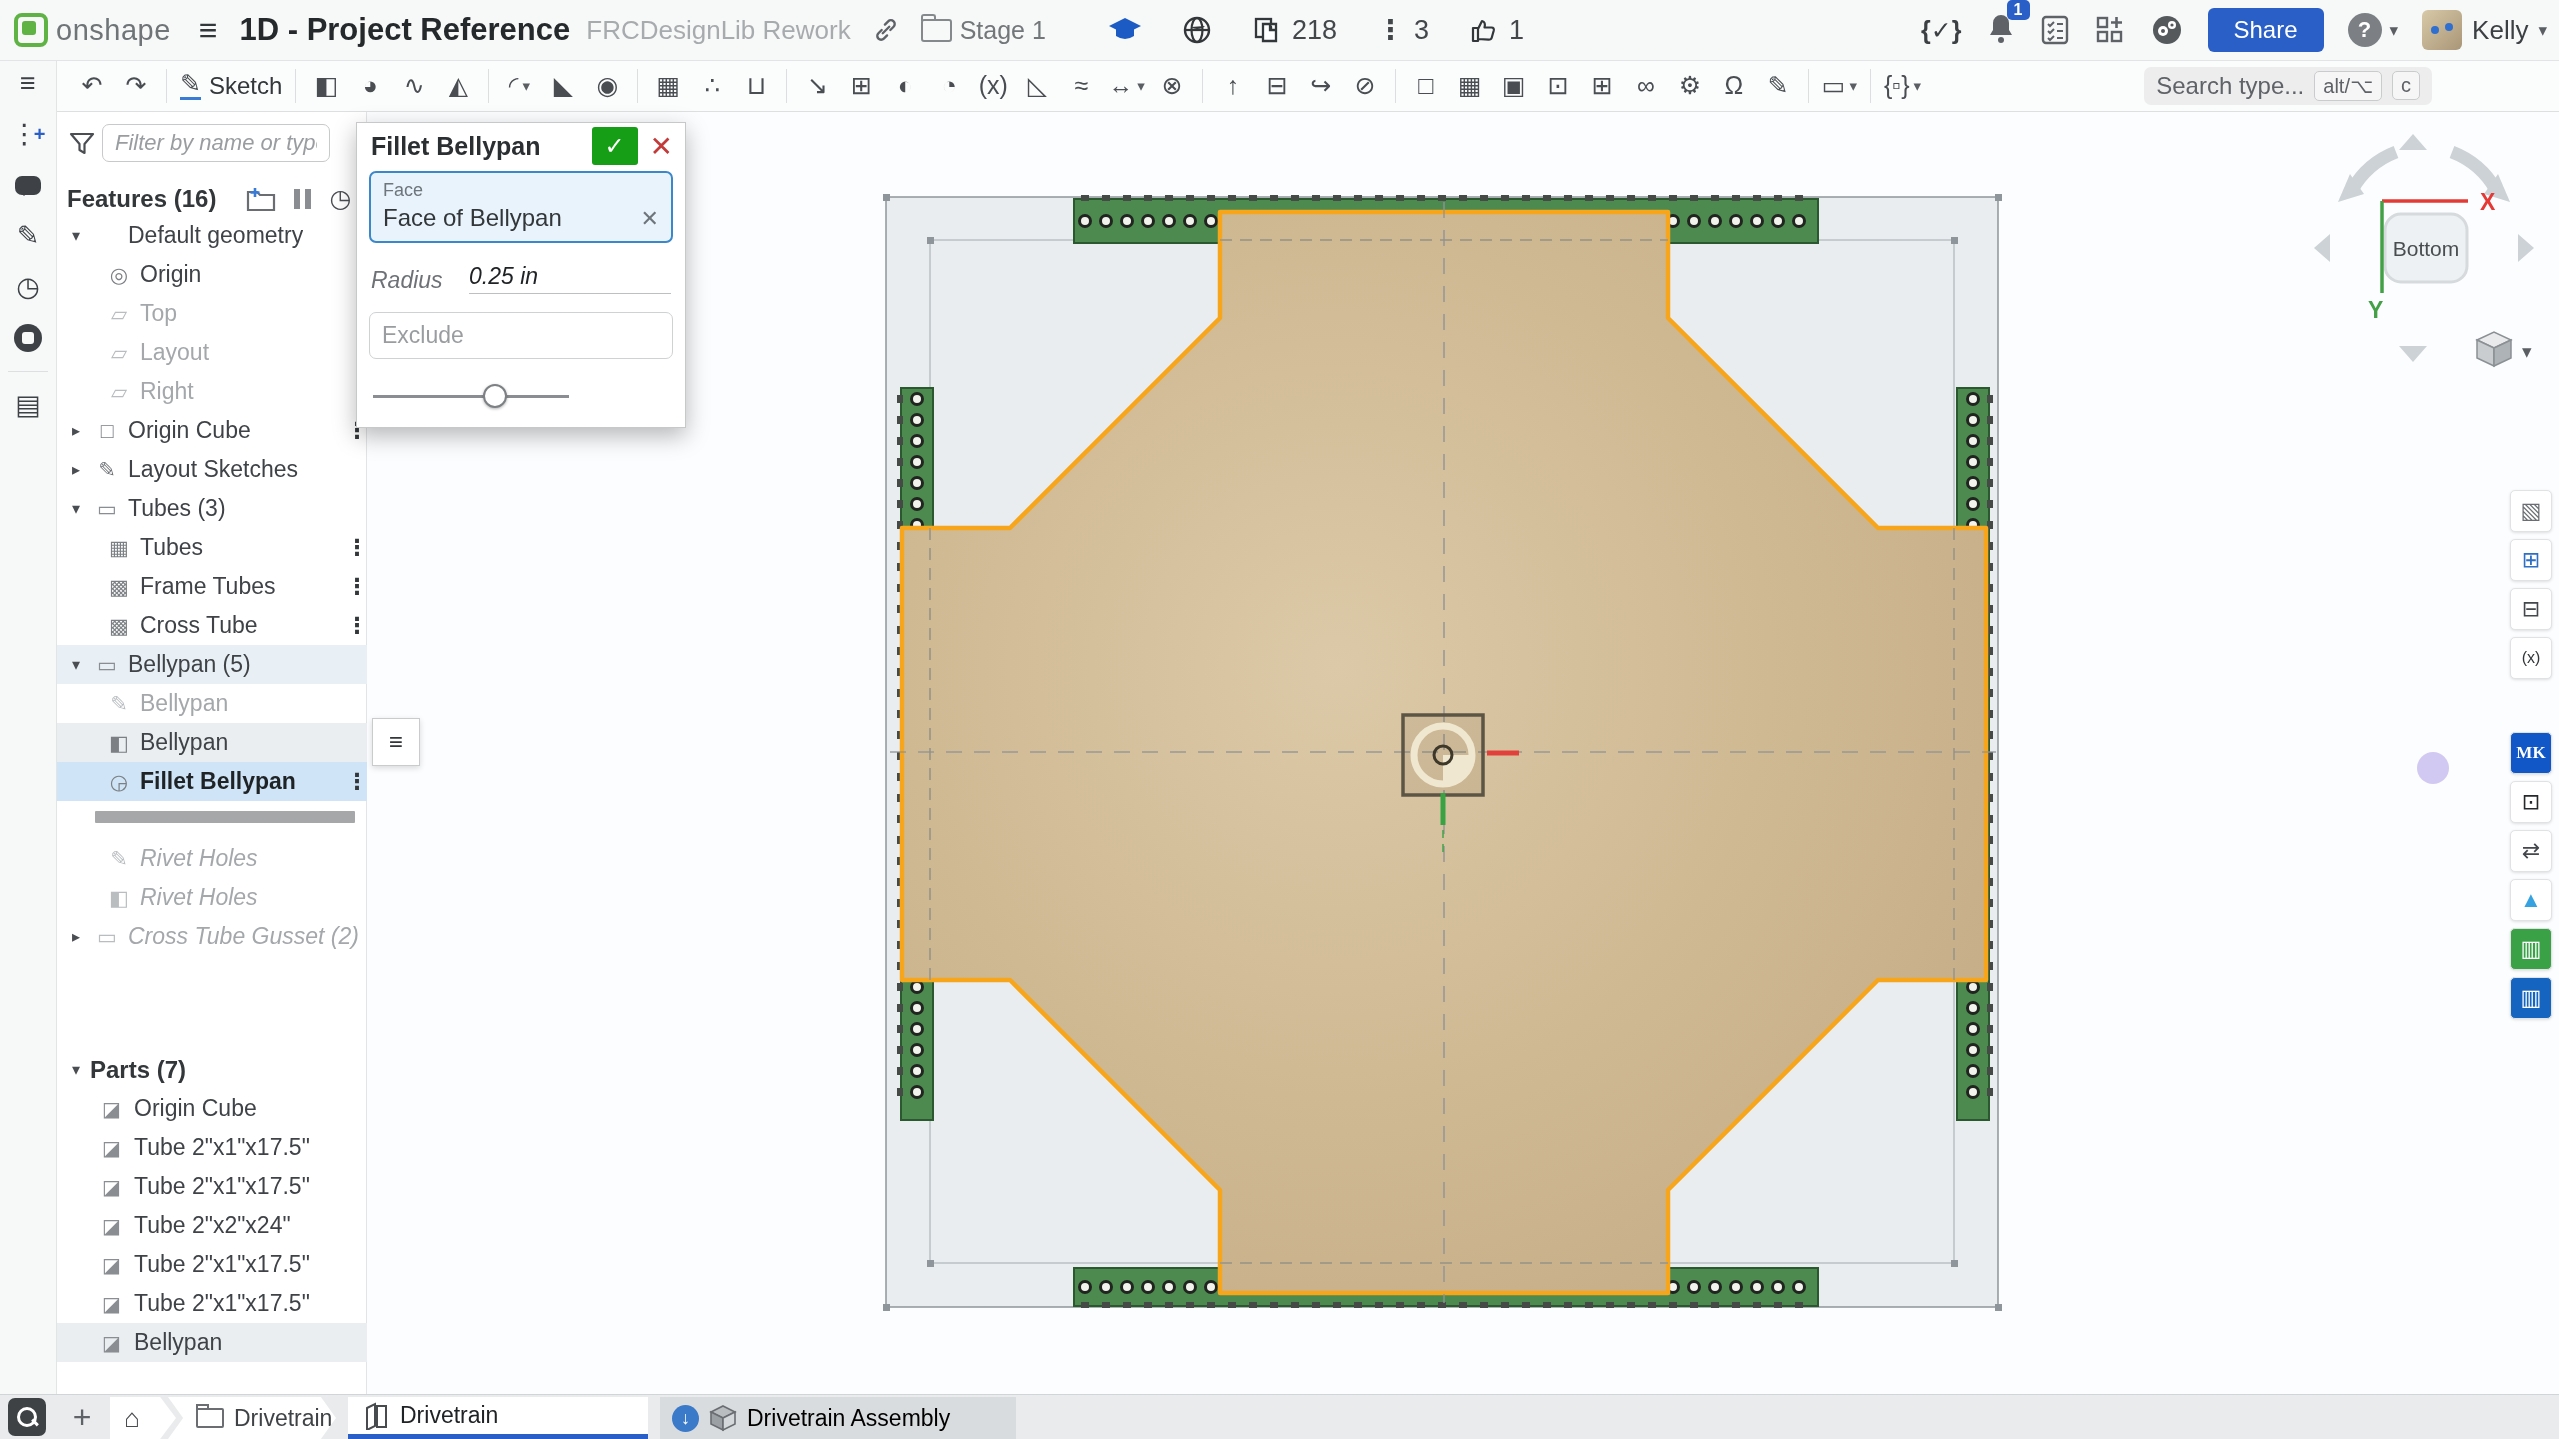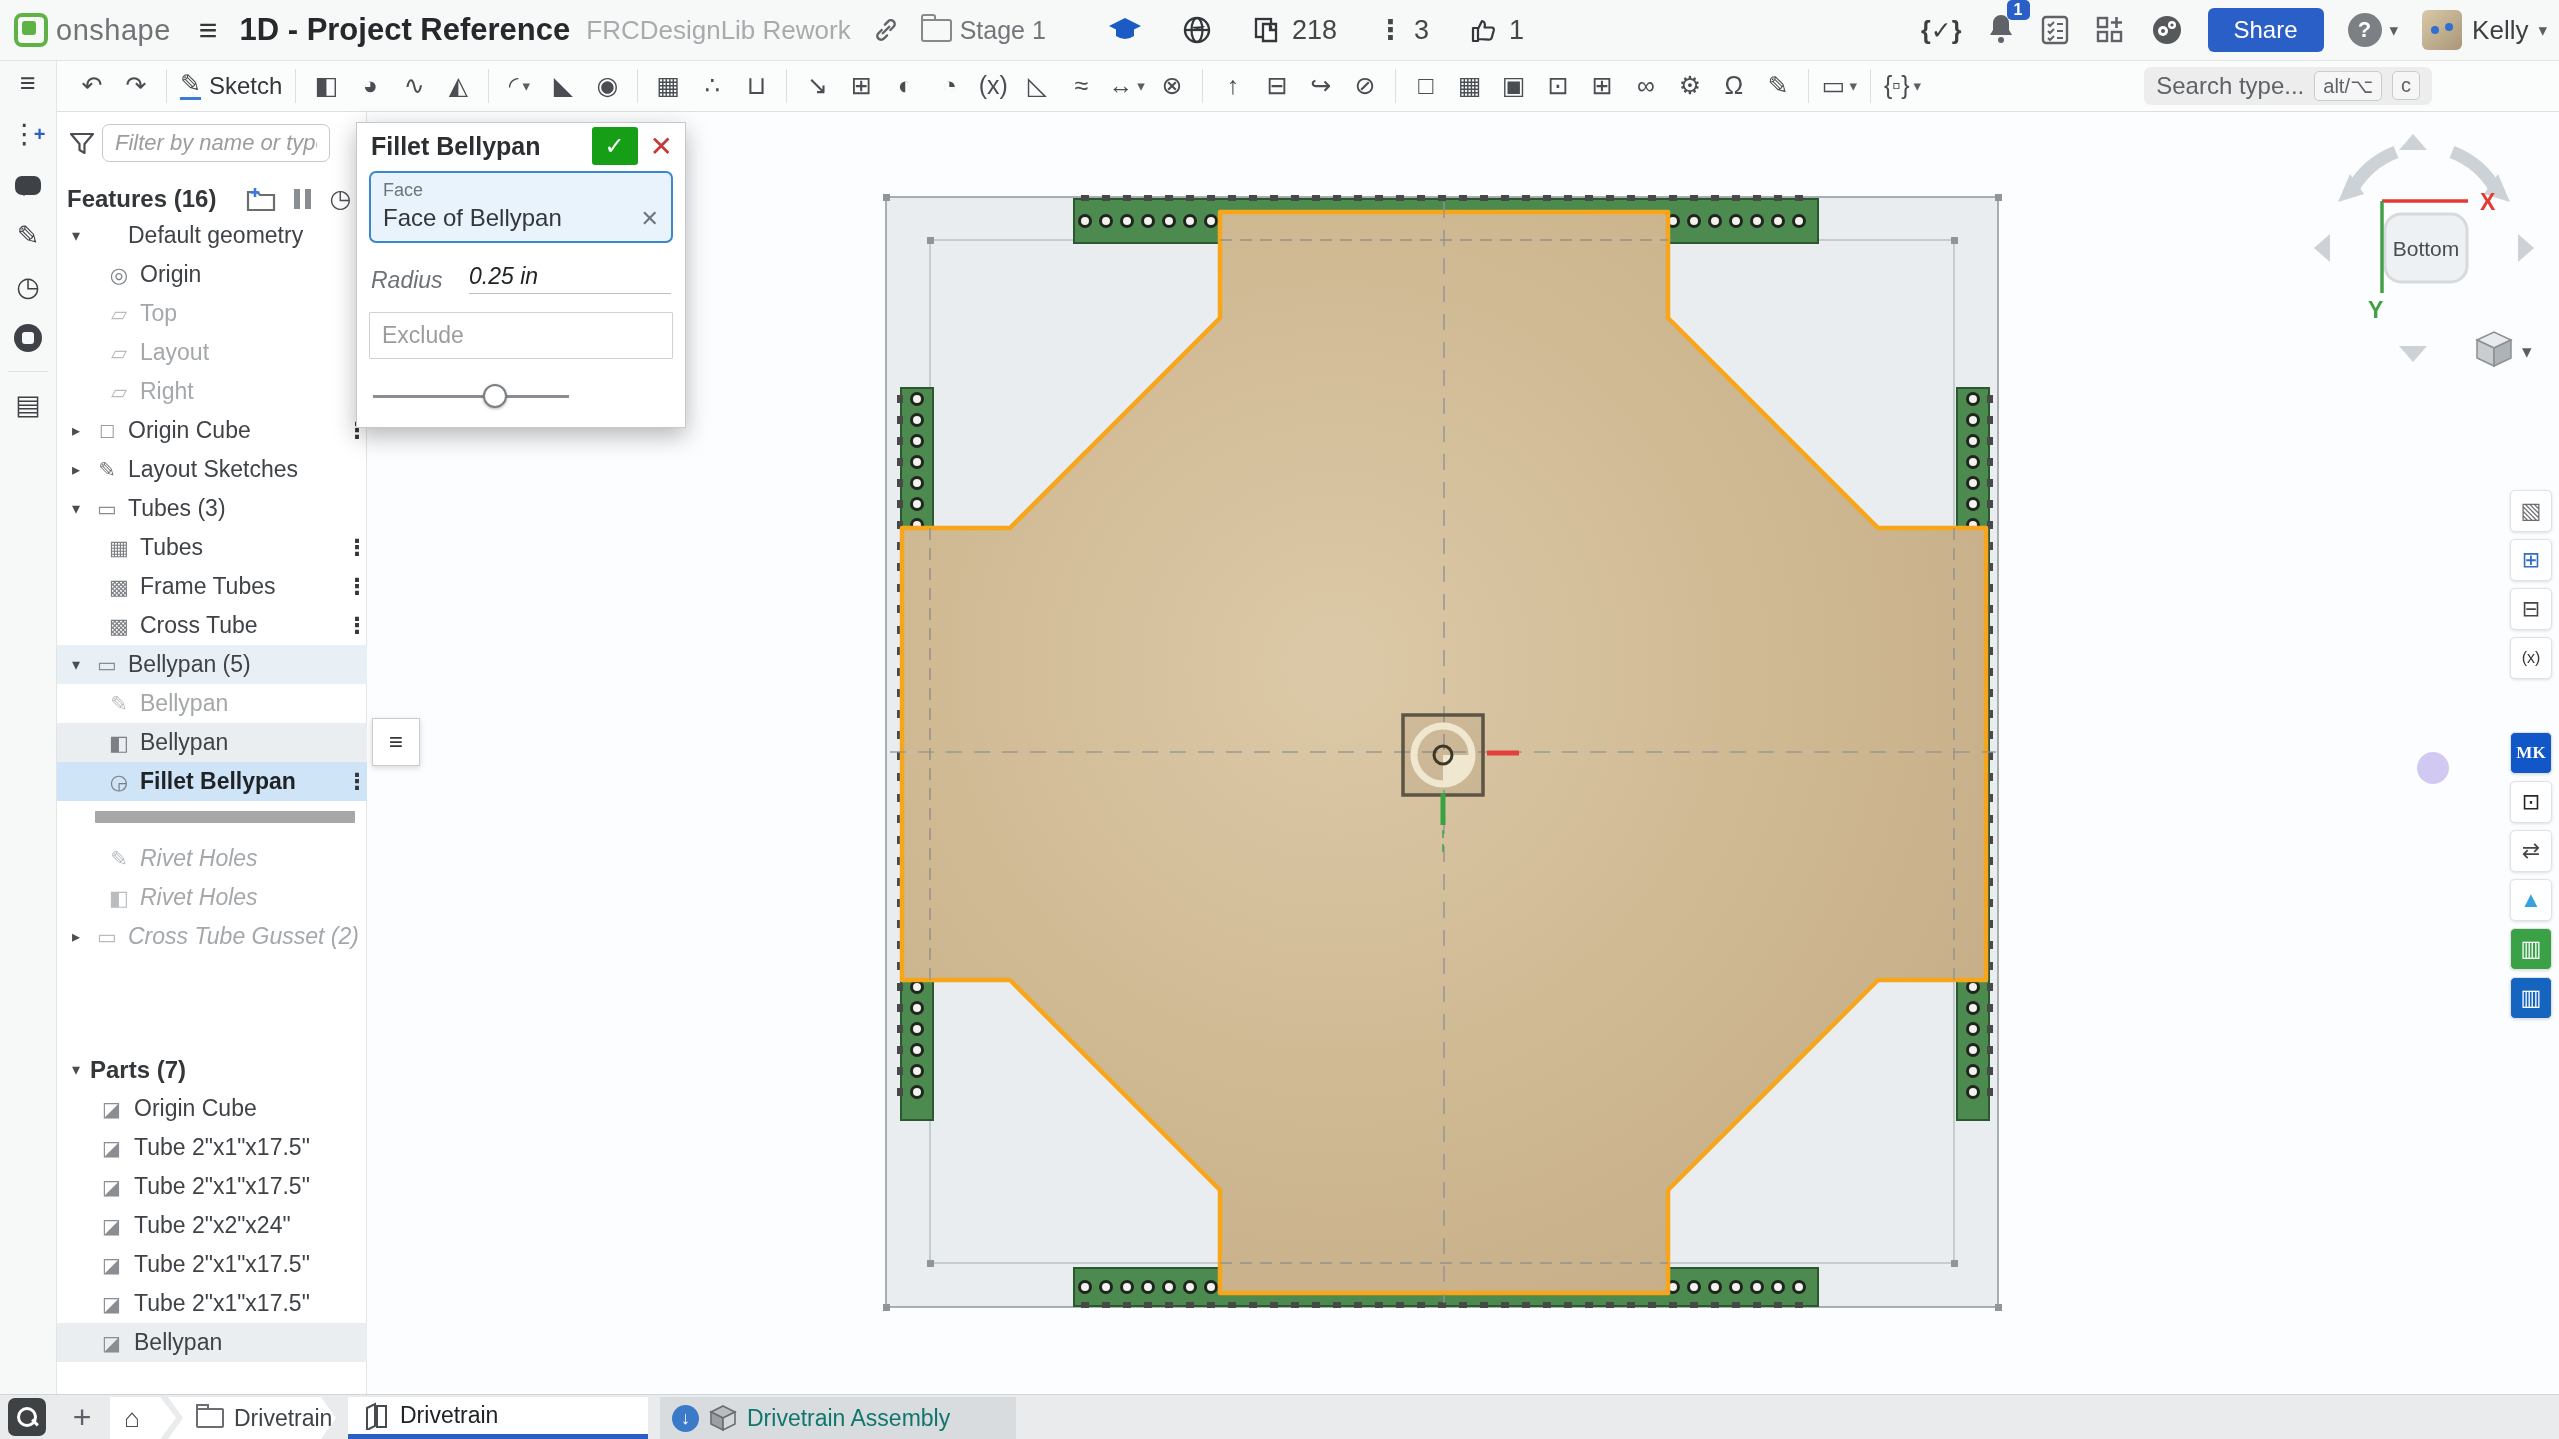--- a/index.html
+++ b/index.html
@@ -121,21 +121,21 @@
           align-items:center;justify-content:center;border-radius:3px;font-weight:bold;}
   #dlg-cancel{font-size:28px;color:#c23a3a;font-weight:bold;margin-left:12px;margin-right:4px;}
   #face-box{margin:2px 12px 0 12px;background:#e9f3fc;border:2px solid #3a87c9;border-radius:7px;padding:7px 12px 9px 12px;}
   #face-label{font-size:18px;color:#6b768;color:#6e757b;}
   #face-row{display:flex;align-items:flex-end;margin-top:3px;}
   #face-value{font-size:24px;color:#33373a;flex:1;}
   #face-clear{font-size:22px;color:#6e757b;}
   #radius-row{display:flex;align-items:flex-end;margin:20px 14px 0 14px;font-style:italic;}
   #radius-label{font-size:23px;color:#6e7277;width:98px;}
   #radius-field{flex:1;border-bottom:1px solid #bdbfc0;font-size:23px;color:#202325;padding-bottom:3px;}
-  #exclude-box{margin:18px 12px 0 12px;border:1px solid #cfd1d2;border-radius:1px;padding:9px 12px;}
+  #exclude-box{margin:18px 12px 0 12px;border:1px solid #cfd1d2;border-radius:7px;padding:9px 12px;}
   #exclude-box span{font-size:23px;color:#9a9da0;}
   #slider-row{position:relative;height:30px;margin:22px 14px 0 14px;}
   #slider-track{position:absolute;left:2px;top:14px;width:196px;height:3px;background:#8a8e92;}
   #slider-handle{position:absolute;left:112px;top:3px;width:24px;height:24px;border-radius:50%;background:#fff;
                  border:2px solid #7d8184;box-shadow:0 1px 3px rgba(0,0,0,.3);box-sizing:border-box;}
 
   
   #right-rail{position:absolute;right:6px;top:490px;width:44px;z-index:15;display:flex;flex-direction:column;align-items:center;}
   .rr-btn{width:40px;height:40px;border-radius:5px;background:#fff;border:1px solid #e0e2e3;
           box-shadow:0 1px 3px rgba(0,0,0,.12);margin-bottom:7px;display:flex;align-items:center;justify-content:center;}
@@ -158,21 +158,21 @@
   #bb-crumb{position:absolute;left:168px;top:2px;width:168px;height:42px;background:#fff;
             clip-path:polygon(0 0,91% 0,100% 50%,91% 100%,0 100%,9% 50%);
             display:flex;align-items:center;gap:10px;padding-left:28px;box-sizing:border-box;}
   #bb-crumb .crumb-label{font-size:23px;color:#3f4346;}
   .folder-sm{width:24px;height:16px;border:2px solid #6a6e72;border-radius:2px;position:relative;flex:none;}
   .folder-sm::before{content:"";position:absolute;top:-6px;left:-2px;width:9px;height:4px;border:2px solid #6a6e72;border-bottom:none;}
   .tab{position:absolute;top:2px;height:42px;display:flex;align-items:center;box-sizing:border-box;}
   #tab-active{left:348px;width:300px;background:#fff;border-bottom:5px solid #2a5fc7;padding-left:16px;gap:10px;}
   #tab-active .tab-label{font-size:23px;color:#202325;}
   #tab-asm{left:660px;width:356px;background:#d9dcde;padding-left:12px;gap:10px;}
-  #tab-asm .tab-label{font-size:23px;color:#0f766e;}
+  #tab-asm .tab-label{font-size:23px;color:#000000;}
   .dl-circle{width:27px;height:27px;border-radius:50%;background:#3b79c9;color:#fff;font-size:18px;
              display:flex;align-items:center;justify-content:center;flex:none;}
   .ps-icon,.asm-icon{flex:none;}
 </style>
 </head>
 <body>
 
 <div id="root">
 
   <div id="header">

